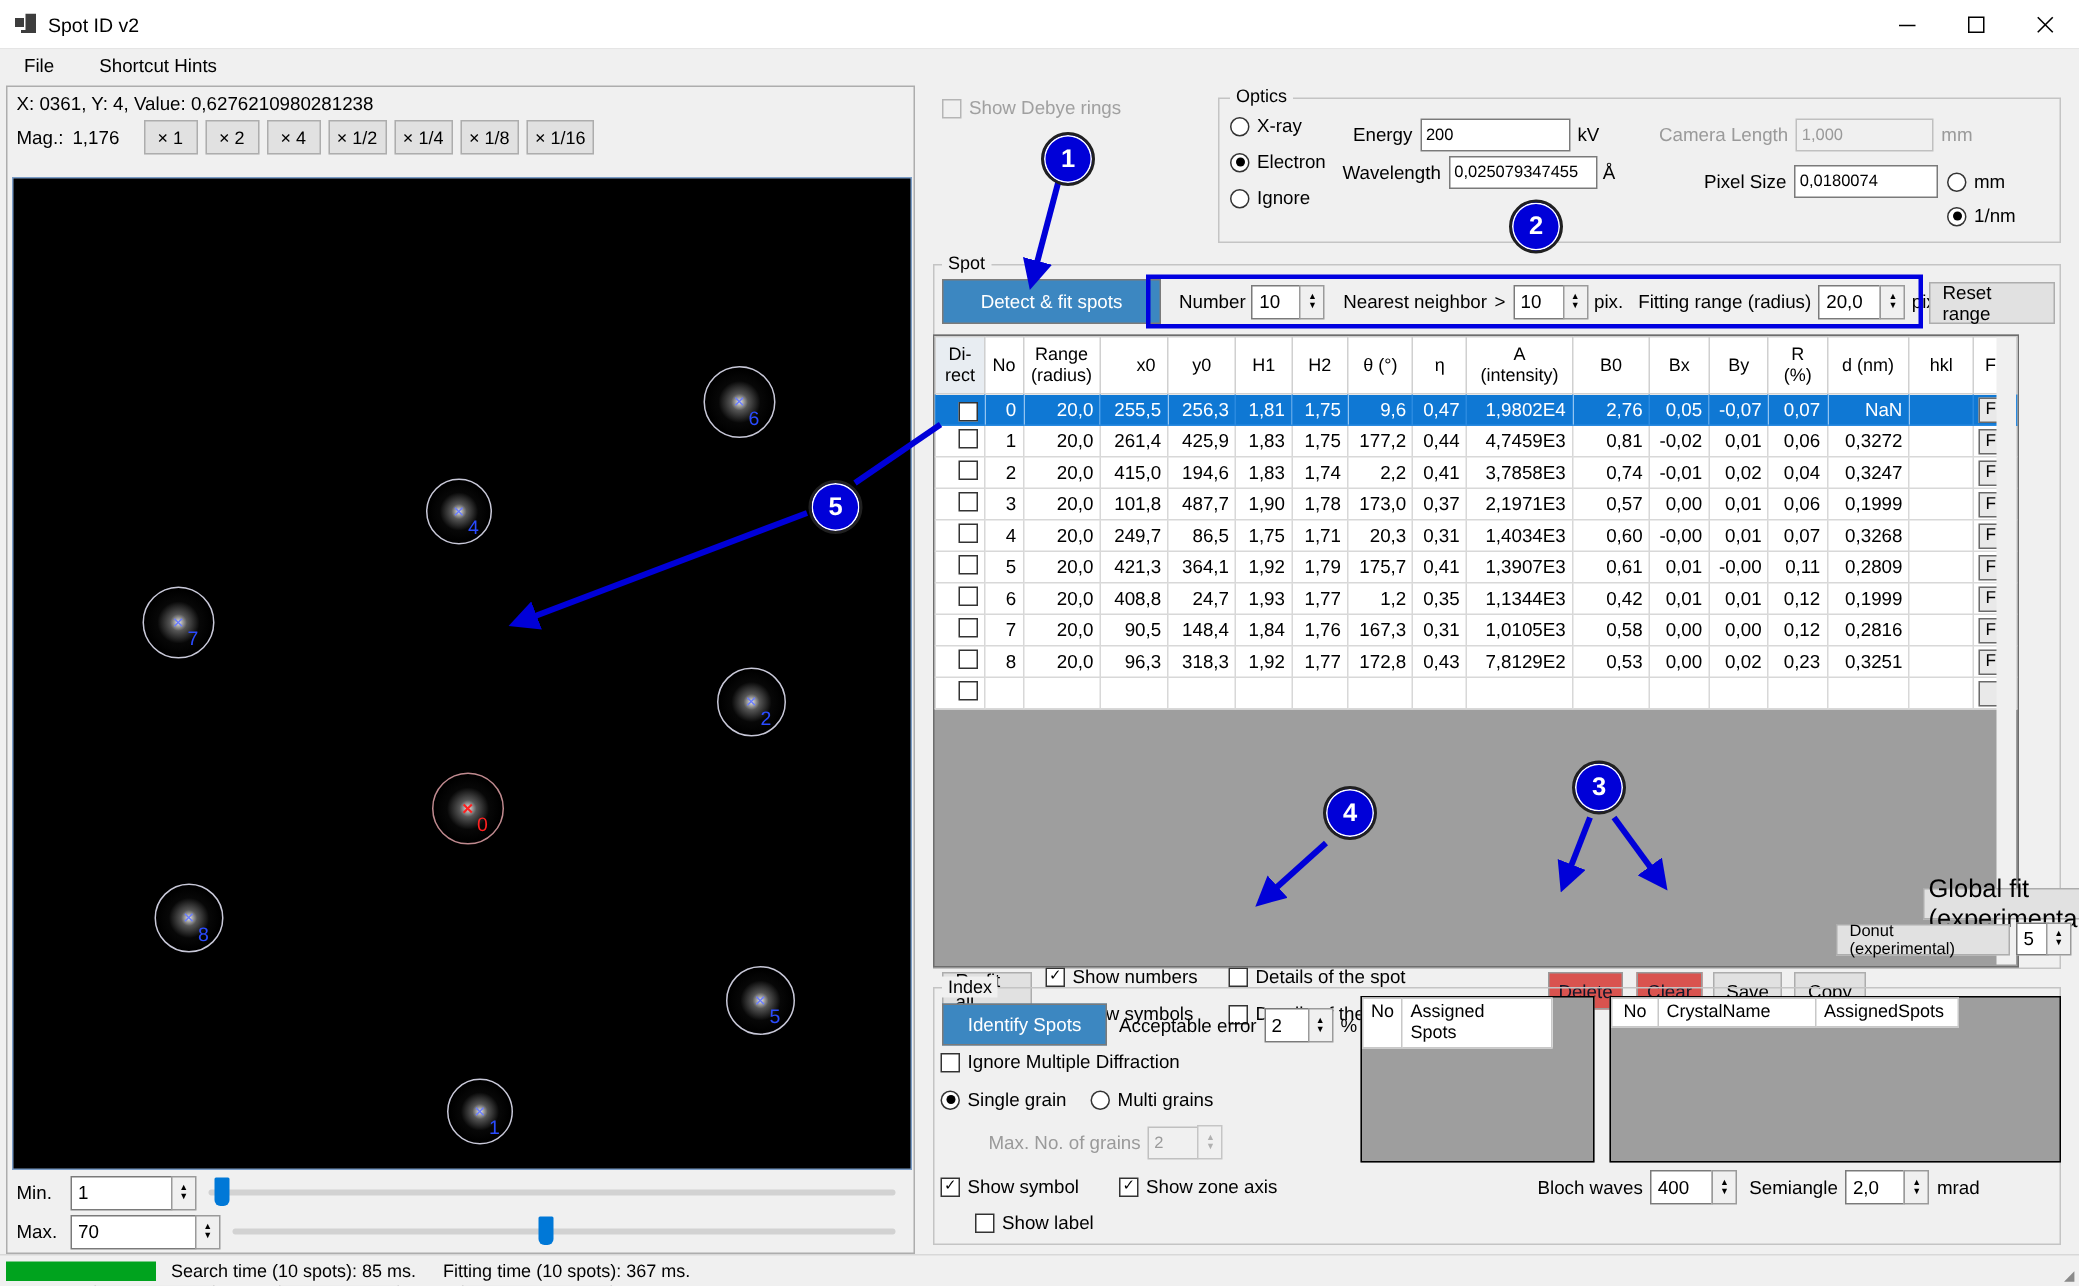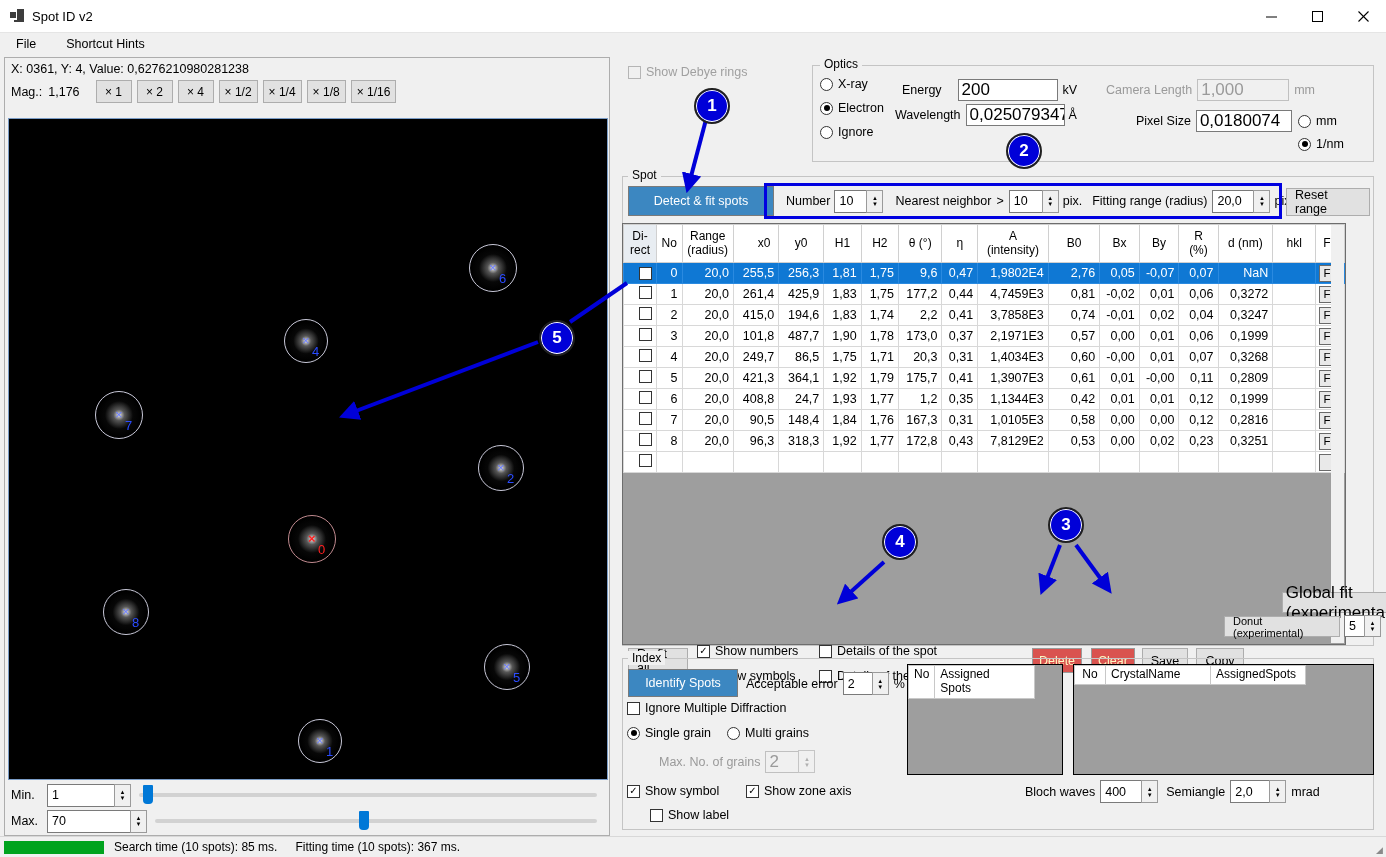--- a/index.html
+++ b/index.html
@@ -107,29 +107,29 @@
   }
   .rb .dot{ width:6px; height:6px; border-radius:50%; background:#000; }
   
   #right{
     position:absolute; left:614px; top:57px; width:768px; height:779px; background:#f0f0f0;
   }
   .grpbox{ position:absolute; border:1px solid #c4c4c4; }
   .grptitle{ position:absolute; background:#f0f0f0; padding:0 4px; font-size:12px; }
   .txtbox{
     background:#fff; border:1px solid #7a7a7a; height:22px; display:flex; align-items:center;
-    padding:0 3px; font-size:17px;
+    padding:0 3px; font-size:11px;
   }
   .txtbox.dis{ background:#f0f0f0; border-color:#c0c0c0; color:#9a9a9a; }
   .btn{
     background:#e1e1e1; border:1px solid #adadad; height:25px; display:flex;
     align-items:center; justify-content:center; padding:0 8px; font-size:12.5px;
   }
   .btn.primary{ background:#3c87c1; color:#fff; border:1px solid #7a7a7a; }
-  .btn.danger{ background:#d9534f; color:#fef9c3; border:1px solid #9a9a9a; }
+  .btn.danger{ background:#d9534f; color:#0f172a; border:1px solid #9a9a9a; }
   
   #tablewrap{
     position:absolute; left:8px; top:166px; width:724px; height:422px;
     background:#9e9e9e; border:1px solid #6d6d6d; overflow:hidden;
   }
   table.spots{ border-collapse:collapse; table-layout:fixed; background:#fff; }
   table.spots th{
     background:#fff; border:1px solid #d0d0d0; font-weight:normal; font-size:12px;
     height:38px; padding:0 3px; vertical-align:middle; line-height:1.15;
   }
@@ -341,21 +341,21 @@
         <span class="dot"></span>
       </span>
     <span>Electron</span>
   </div>
   <div style="position:absolute;left:206px;top:68px;display:flex;align-items:center">
     <span class="rb"></span>
     <span>Ignore</span>
   </div>
 
   <div style="position:absolute;left:288px;top:22px;display:flex;align-items:center">
-    <span style="margin-right:16px">Energy</span>
+    <span style="margin-right:5px">Energy</span>
     <div class="txtbox" style="width:100px">200</div>
     <span style="margin-left:5px">kV</span>
   </div>
   <div style="position:absolute;left:281px;top:47px;display:flex;align-items:center">
     <span style="margin-right:5px">Wavelength</span>
     <div class="txtbox" style="width:99px;overflow:hidden">0,025079347455</div>
     <span style="margin-left:4px">Å</span>
   </div>
 
   <div style="position:absolute;left:492px;top:22px;display:flex;align-items:center;color:#9a9a9a">

